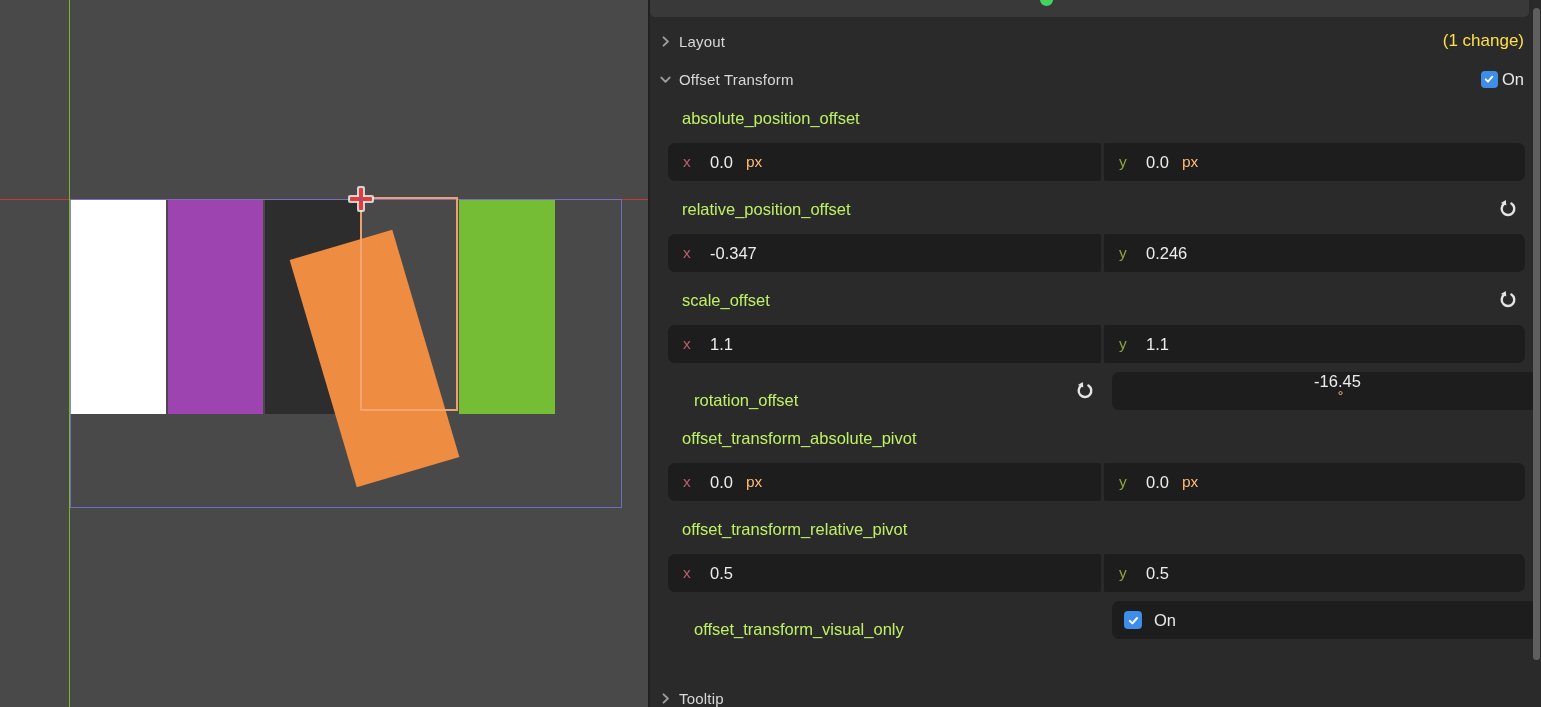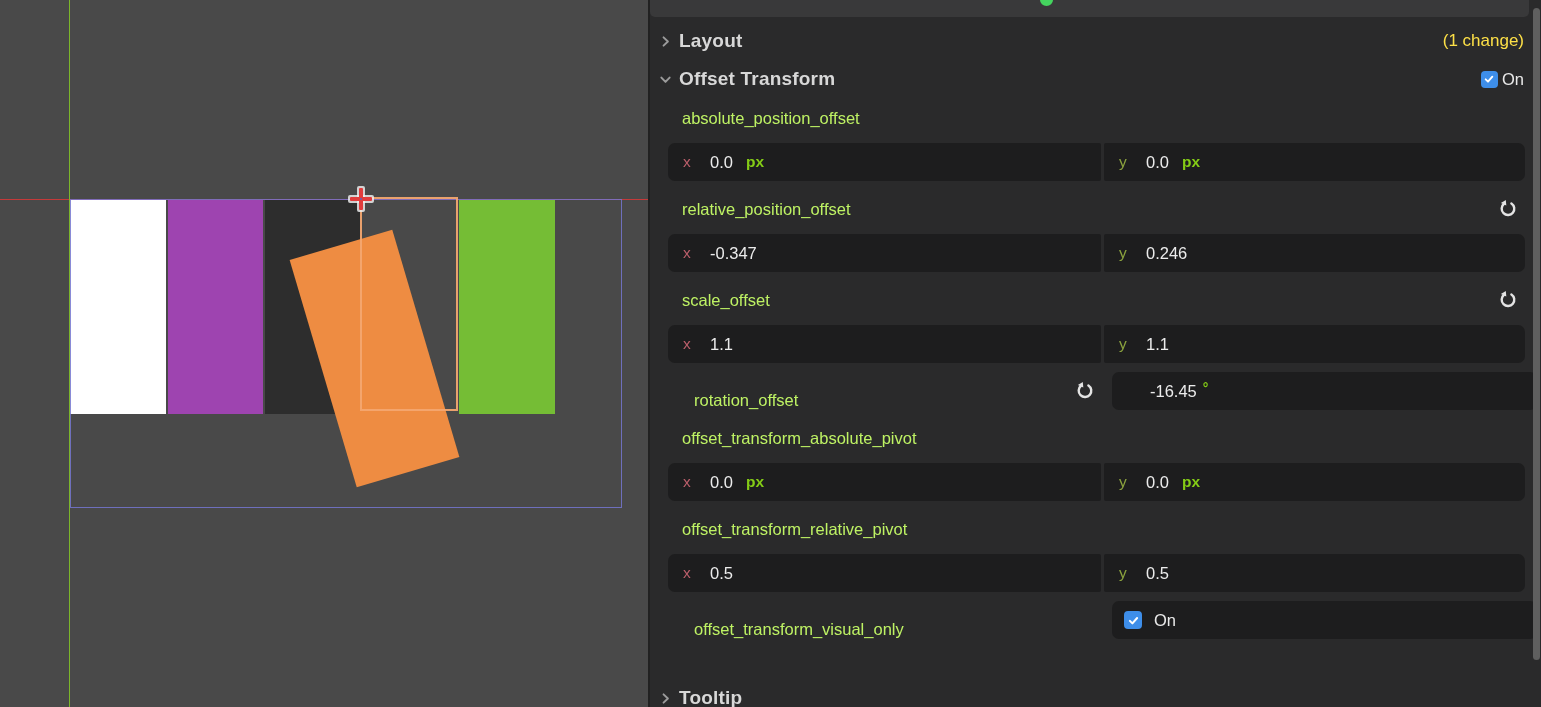--- a/index.html
+++ b/index.html
@@ -33,46 +33,46 @@
 
   .divider { position:absolute; left:648px; top:0; width:2px; height:707px; background:#212121; }
 
   
   .panel { position:absolute; left:650px; top:0; width:891px; height:707px; background:#2a2a2b; overflow:hidden; }
   .topbar { position:absolute; left:0; top:0; right:12px; height:17px; background:#39393a; border-radius:0 0 5px 5px; }
   .green-dot { position:absolute; left:390px; top:-6px; width:13px; height:12px; border-radius:50%; }
 
   .sect { position:absolute; left:0; right:17px; height:28px; display:flex; align-items:center; cursor:default; }
   .chev { width:14px; height:14px; margin-left:8px; margin-right:7px; display:flex; align-items:center; justify-content:center; flex:none; }
-  .sect-label { font-size:19px; font-weight:700; color:#d8d8d8; letter-spacing:.2px; }
+  .sect-label { font-size:15px; font-weight:400; color:#d8d8d8; letter-spacing:.2px; }
   .badge { margin-left:auto; font-size:17px; color:#fde047; }
   .hdr-toggle { margin-left:auto; display:flex; align-items:center; }
   .toggle-label { font-size:16.5px; color:#e9e9e9; margin-left:4px; }
 
   .checkbox { width:18px; height:18px; border-radius:4px; background:#3e8ee9; display:flex; align-items:center; justify-content:center; flex:none; }
   .checkbox.small { width:17px; height:17px; }
 
   .plabel { position:absolute; left:32px; right:23px; height:28px; display:flex; align-items:center; }
   .plabel-text { font-size:16.5px; color:#bef264; }
   .revert { margin-left:auto; width:20px; height:20px; display:flex; align-items:center; justify-content:center; cursor:pointer; }
 
   .vec2 { position:absolute; left:18px; width:857px; height:38px; display:flex; gap:3px; }
   .cell { background:#1d1d1e; display:flex; align-items:center; padding:0 12px 0 15px; }
   .vec2 .cell:first-child { width:433px; border-radius:7px 2px 2px 7px; }
   .vec2 .cell:last-child { flex:1; border-radius:2px 7px 7px 2px; }
   .axis { font-size:15.5px; width:14px; flex:none; }
   .ax-x { color:#bb5f6b; } .ax-y { color:#8ba23e; }
   .val { font-size:16.5px; color:#ececec; margin-left:13px; }
-  .unit { font-size:15.5px; color:#84cc16; margin-left:13px;font-weight:bold; }
+  .unit { font-size:15.5px; color:#fdba74; margin-left:13px; }
 
   .inline-row { position:absolute; left:12px; width:100%; height:38px; display:flex; align-items:flex-end; }
   .inline-row .plabel-text { margin-left:32px; }
   .rot-revert { position:absolute; left:413px; top:9px; }
   .cell.single { position:absolute; left:450px; right:16px; top:0; height:38px; border-radius:7px; }
-  .cell.rot-cell { padding-left:38px; }
+  .cell.rot-cell { padding-left:38px;flex-direction:column; }
   .cell.toggle-cell { padding-left:12px; }
   .cell.toggle-cell .toggle-label { margin-left:12px; }
   .unit.deg { margin-left:6px; font-size:14px; position:relative; top:-3px; }
 
   .scroll-thumb { position:absolute; right:1px; top:8px; width:7px; height:652px; border-radius:4px; background:#5f5f5f; }
 </style>
 </head>
 <body>
 
 <div class="app">

